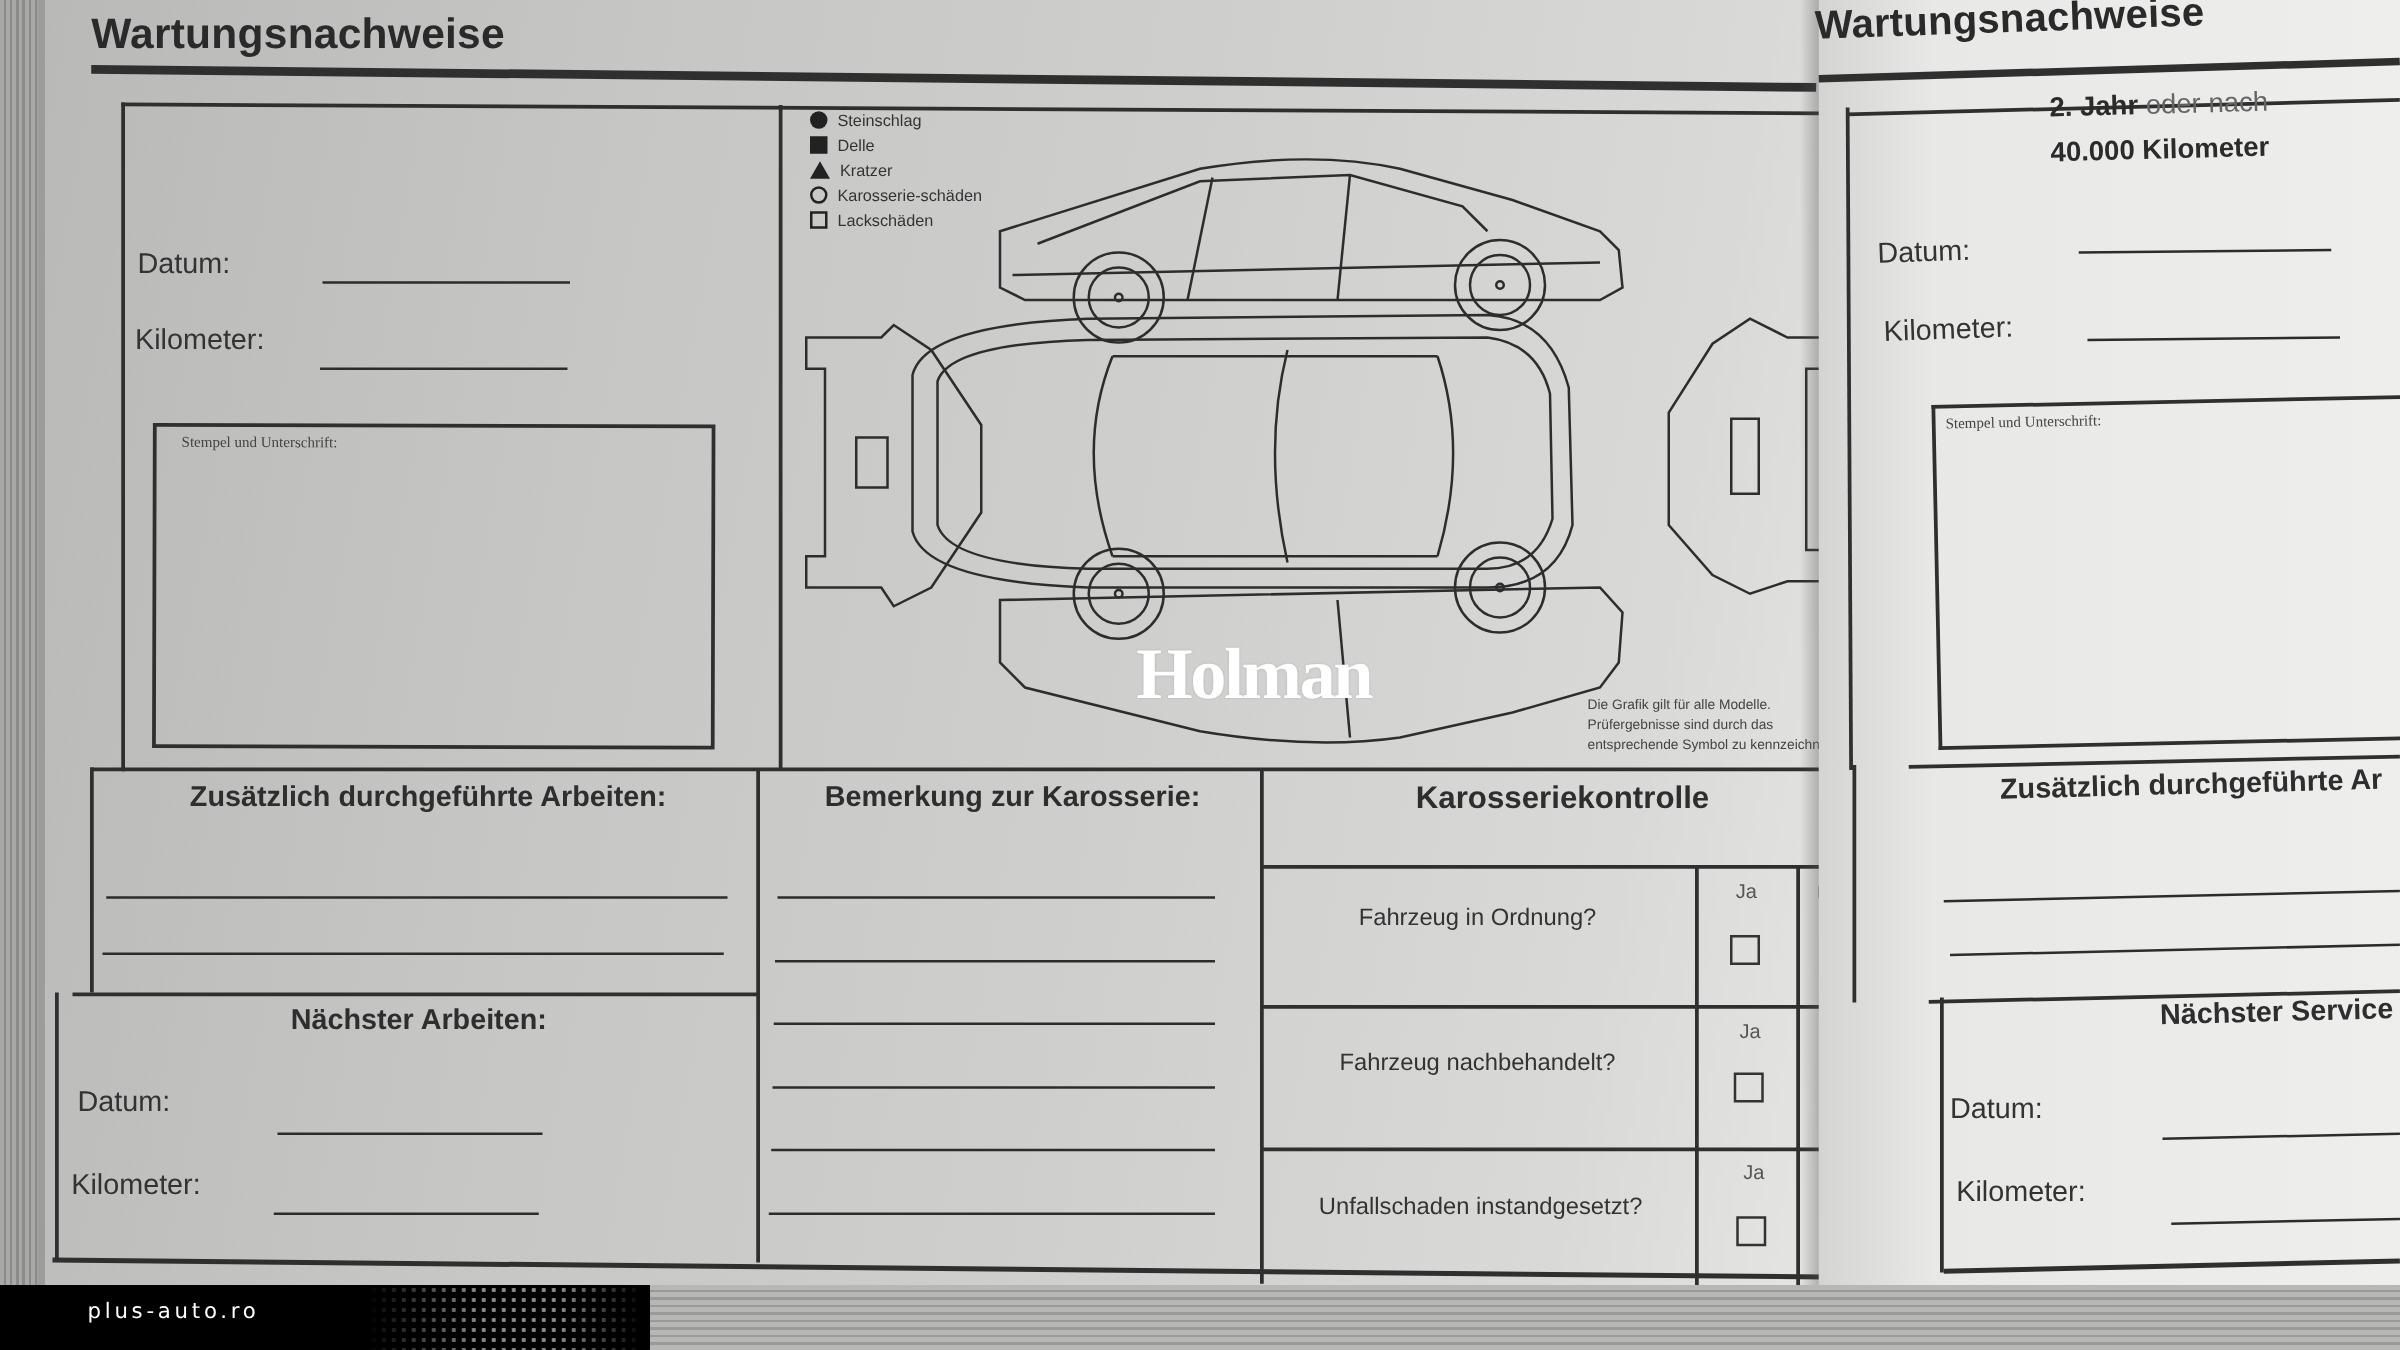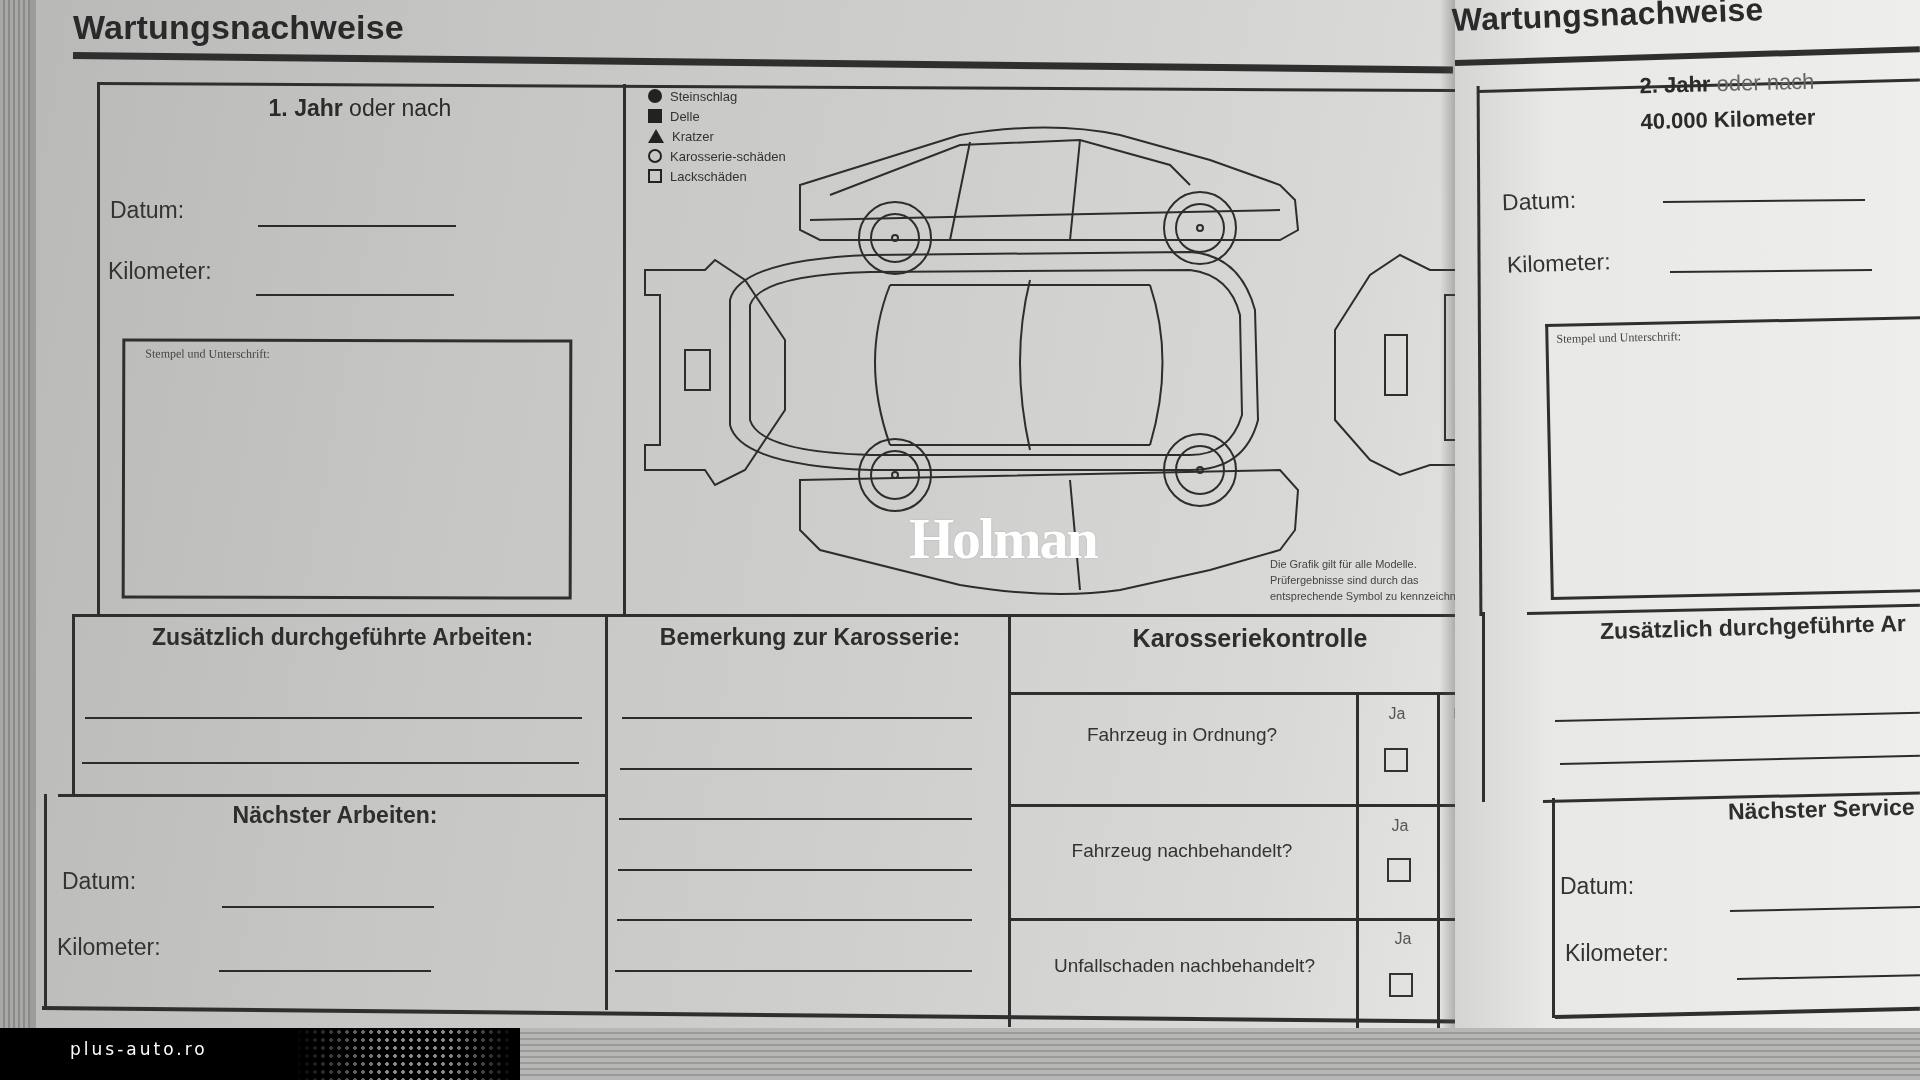--- a/index.html
+++ b/index.html
@@ -88,23 +88,20 @@
 
 <div class="abs line" style="left:97px; top:82px; width:1360px; height:3px; transform:rotate(0.3deg); transform-origin:left;"></div>
 <div class="abs line" style="left:97px; top:82px; width:3px; height:535px;"></div>
 <div class="abs line" style="left:72px; top:614px; width:1418px; height:3px;"></div>
 <div class="abs line" style="left:72px; top:614px; width:3px; height:180px;"></div>
 <div class="abs line" style="left:44px; top:794px; width:3px; height:213px;"></div>
 <div class="abs line" style="left:42px; top:1006px; width:1470px; height:4px; transform:rotate(0.55deg); transform-origin:left;"></div>
 <div class="abs line" style="left:623px; top:84px; width:3px; height:532px;"></div>
 
 <div class="abs" style="left:200px; top:90px; width:320px; text-align:center;">
-  <div style="font-size:23px; line-height:36px;">
-    <b>1. Jahr</b><span> oder nach</span>
-  </div>
 </div>
 
 <div class="abs lbl" style="left:110px; top:197px;">Datum:</div>
 <div class="abs uline" style="left:258px; top:225px; width:198px;"></div>
 <div class="abs lbl" style="left:108px; top:258px;">Kilometer:</div>
 <div class="abs uline" style="left:256px; top:294px; width:198px;"></div>
 
 <div class="abs box" style="left:122px; top:339px; width:450px; height:260px; transform:rotate(0.15deg);">
   <div class="small" style="position:absolute; left:20px; top:5px;">Stempel und Unterschrift:</div>
 </div>
@@ -223,21 +220,21 @@
 <div class="abs jn" style="left:1438px; top:705px; width:60px; font-size:14px;">Nein</div>
 <div class="abs chk" style="left:1384px; top:748px;"></div>
 <div class="abs chk" style="left:1459px; top:748px;"></div>
 
 <div class="abs q" style="left:1012px; top:840px; width:340px;">Fahrzeug nachbehandelt?</div>
 <div class="abs jn" style="left:1360px; top:817px; width:80px;">Ja</div>
 <div class="abs jn" style="left:1441px; top:817px; width:60px; font-size:14px;">Nein</div>
 <div class="abs chk" style="left:1387px; top:858px;"></div>
 <div class="abs chk" style="left:1463px; top:852px;"></div>
 
-<div class="abs q" style="left:1012px; top:955px; width:345px;">Unfallschaden nachbehandelt?</div>
+<div class="abs q" style="left:1012px; top:955px; width:345px;">Unfallschaden instandgesetzt?</div>
 <div class="abs jn" style="left:1363px; top:930px; width:80px;">Ja</div>
 <div class="abs jn" style="left:1444px; top:925px; width:60px; font-size:14px;">Nein</div>
 <div class="abs chk" style="left:1389px; top:973px;"></div>
 <div class="abs chk" style="left:1466px; top:967px;"></div>
 
 <div class="spine-shadow"></div>
 
 <div class="page-right"></div>
 <div class="abs title" style="left:1452px; top:2px; font-size:32px; transform:rotate(-2deg); transform-origin:left;">Wartungsnachweise</div>
 <div class="abs rule" style="left:1455px; top:60px; width:465px; height:6px; transform:rotate(-1.7deg); transform-origin:left;"></div>

